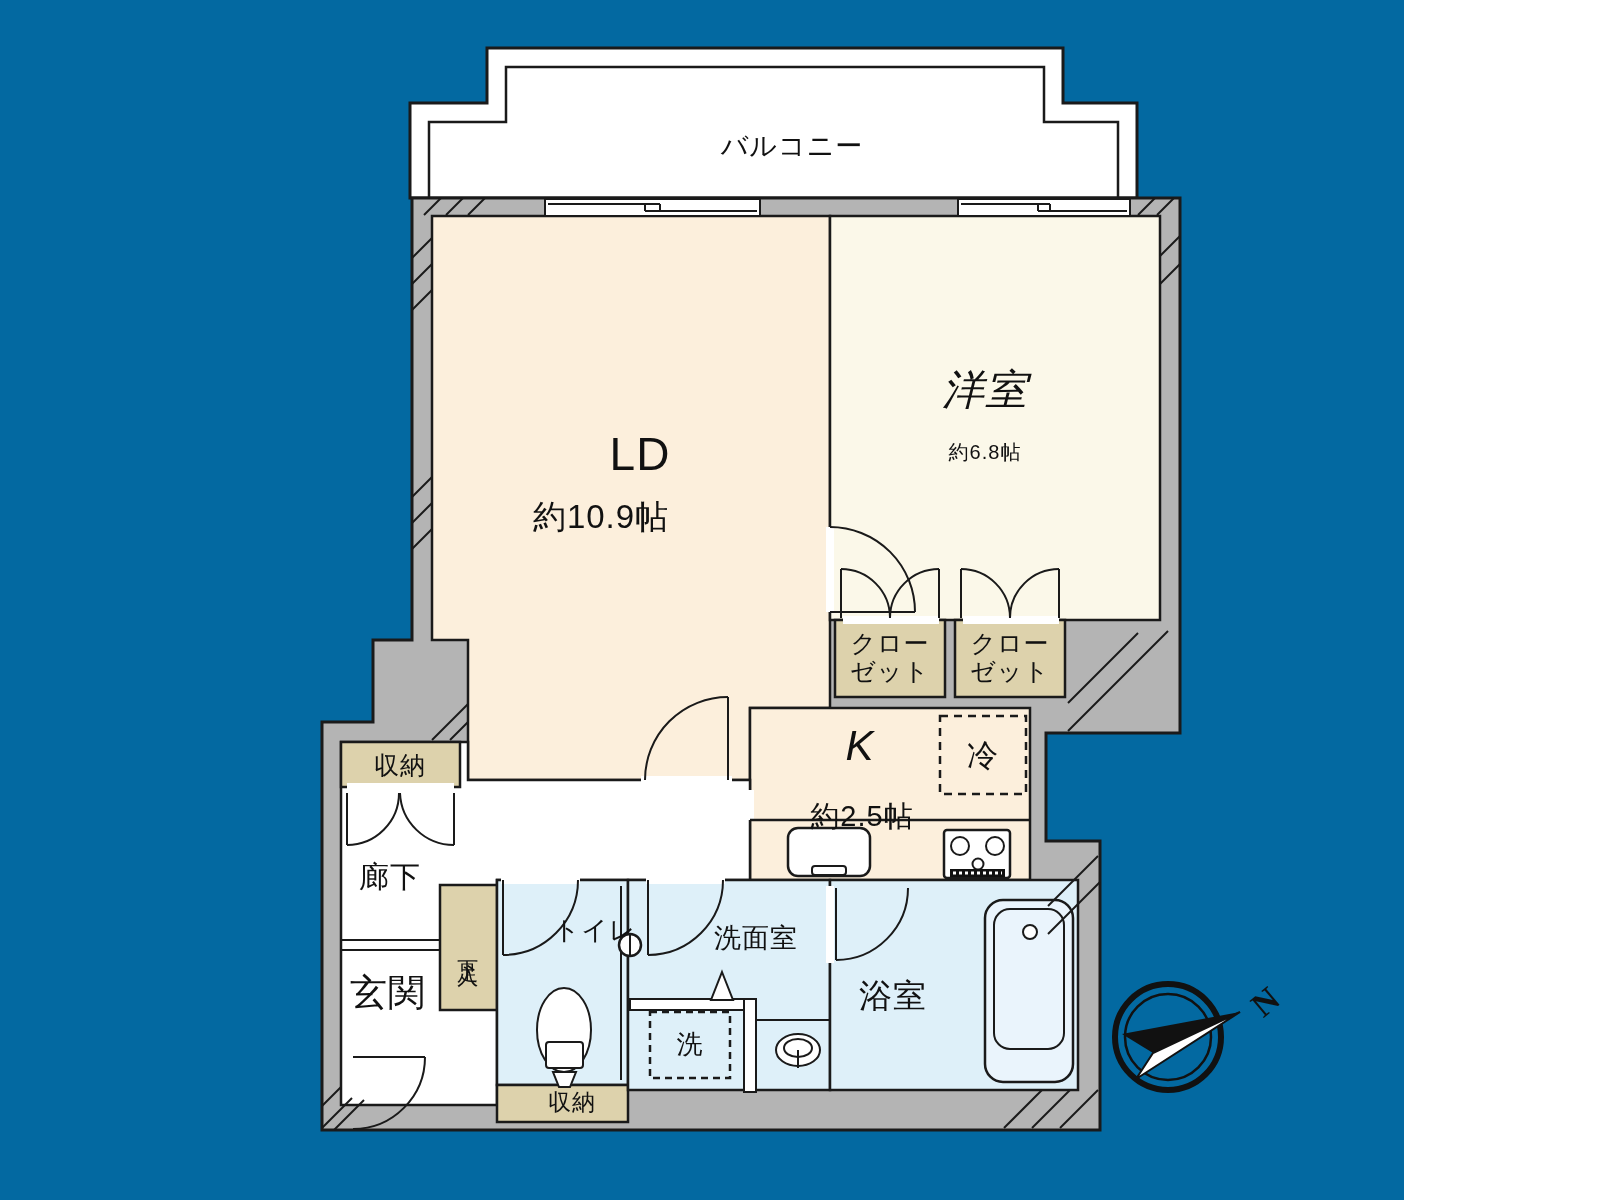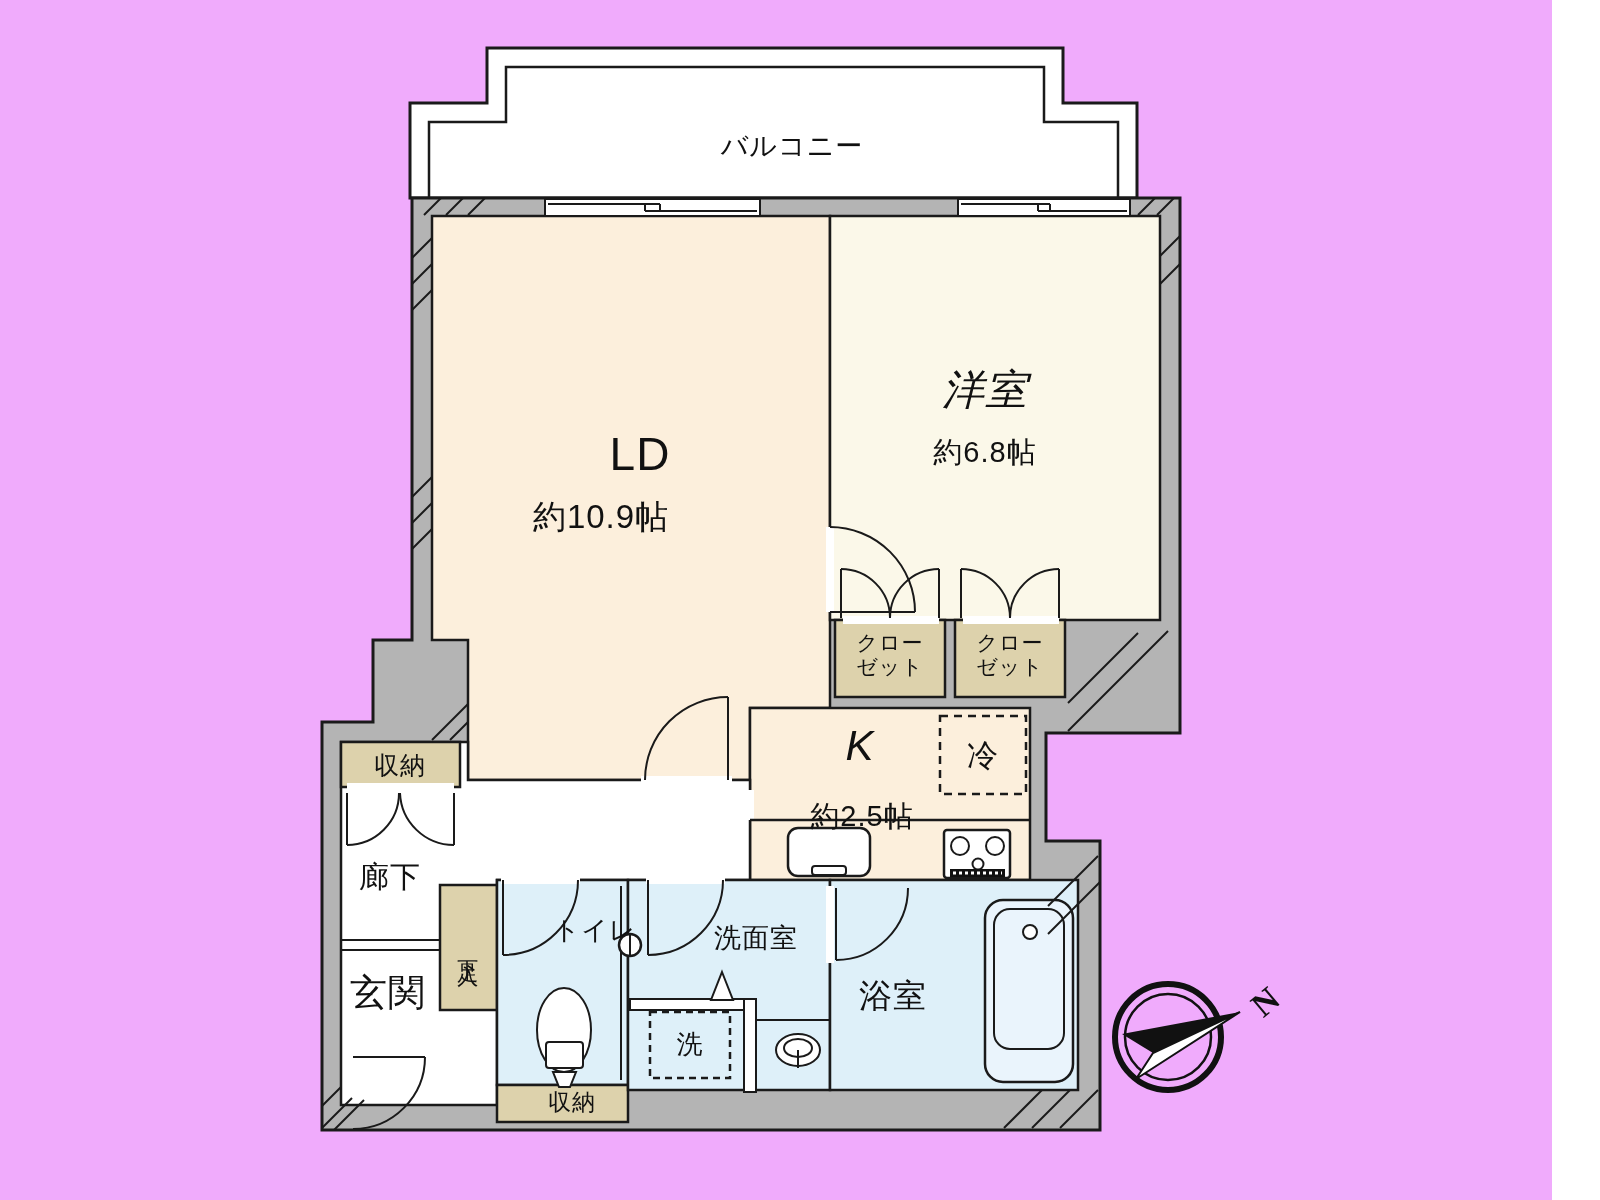--- a/index.html
+++ b/index.html
@@ -1,16 +1,16 @@
 <!DOCTYPE html>
 <html style="--c-wall: #b4b4b4; --c-line: #1a1a1a; --c-ld: #fcefdc; --c-western: #fbf8e9; --c-storage: #ddd2ac; --c-wet: #def0f9; --c-tub: #eaf4fc; --c-floor: #ffffff;"><head>
 <meta charset="utf-8">
 <style>
   html,body{margin:0;padding:0;background:#fff;}
-  #stage{position:relative;width:1552px;height:1200px;background:#f0abfc;overflow:hidden;
+  #stage{position:relative;width:1404px;height:1200px;background:#0369a1;overflow:hidden;
          font-family:"Liberation Sans","DejaVu Sans",sans-serif;color:#111;}
   #plan-svg{position:absolute;left:0;top:0;}
   .f-wall{fill:var(--c-wall);stroke:var(--c-line);stroke-width:3;}
   .f-ld{fill:var(--c-ld);stroke:var(--c-line);stroke-width:2.5;}
   .f-west{fill:var(--c-western);stroke:var(--c-line);stroke-width:2.5;}
   .f-store{fill:var(--c-storage);stroke:var(--c-line);stroke-width:2.5;}
   .f-wet{fill:var(--c-wet);stroke:var(--c-line);stroke-width:2.5;}
   .f-white{fill:var(--c-floor);stroke:var(--c-line);stroke-width:2.5;}
   .f-tub{fill:var(--c-tub);stroke:var(--c-line);stroke-width:2.5;}
   .gap{fill:#fff;stroke:none;}
@@ -20,23 +20,23 @@
   .fixture{fill:#fff;stroke:var(--c-line);stroke-width:2.5;}
   .fixture-thin{fill:none;stroke:var(--c-line);stroke-width:2;}
   .dashed{fill:none;stroke:var(--c-line);stroke-width:2.5;stroke-dasharray:8 6;}
   .hatch{stroke:var(--c-line);stroke-width:2;fill:none;}
   .lbl{position:absolute;transform:translate(-50%,-50%);white-space:nowrap;
        text-align:center;color:#111;line-height:1.12;letter-spacing:1px;}
   .lbl-balcony{font-size:27px;}
   .lbl-room-big{font-size:46px;margin-left:18px;}
   .lbl-room-mid{font-size:42px;font-style:italic;}
   .lbl-size-big{font-size:33px;}
-  .lbl-size-mid{font-size:29px;}
+  .lbl-size-mid{font-size:20px;}
   .lbl-size-k{font-size:29px;margin-top:16px;}
-  .lbl-closet{font-size:21px;font-family:Liberation Mono, monospace;}
+  .lbl-closet{font-size:25px;}
   .lbl-fridge{font-size:31px;}
   .lbl-storage{font-size:25px;}
   .lbl-hall{font-size:30px;}
   .lbl-entrance{font-size:37px;text-align:center;}
   .lbl-shoe{font-size:21px;writing-mode:vertical-rl;text-orientation:upright;letter-spacing:2px;}
   .lbl-toilet{font-size:26px;}
   .lbl-storage2{font-size:23px;}
   .lbl-washer{font-size:26px;}
   .lbl-washroom{font-size:27px;}
   .lbl-bathroom{font-size:33px;font-family:Liberation Serif, serif;}

